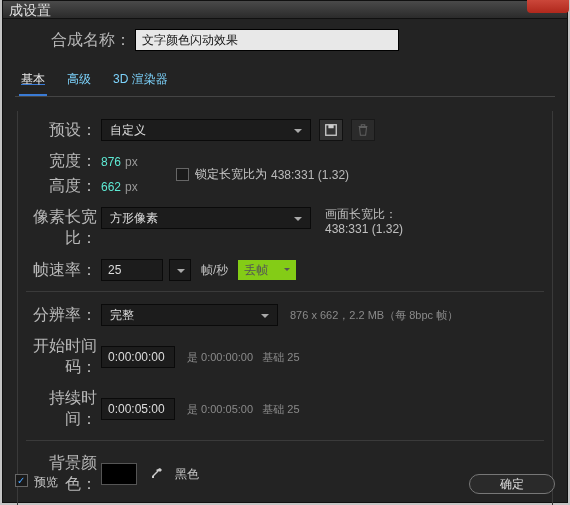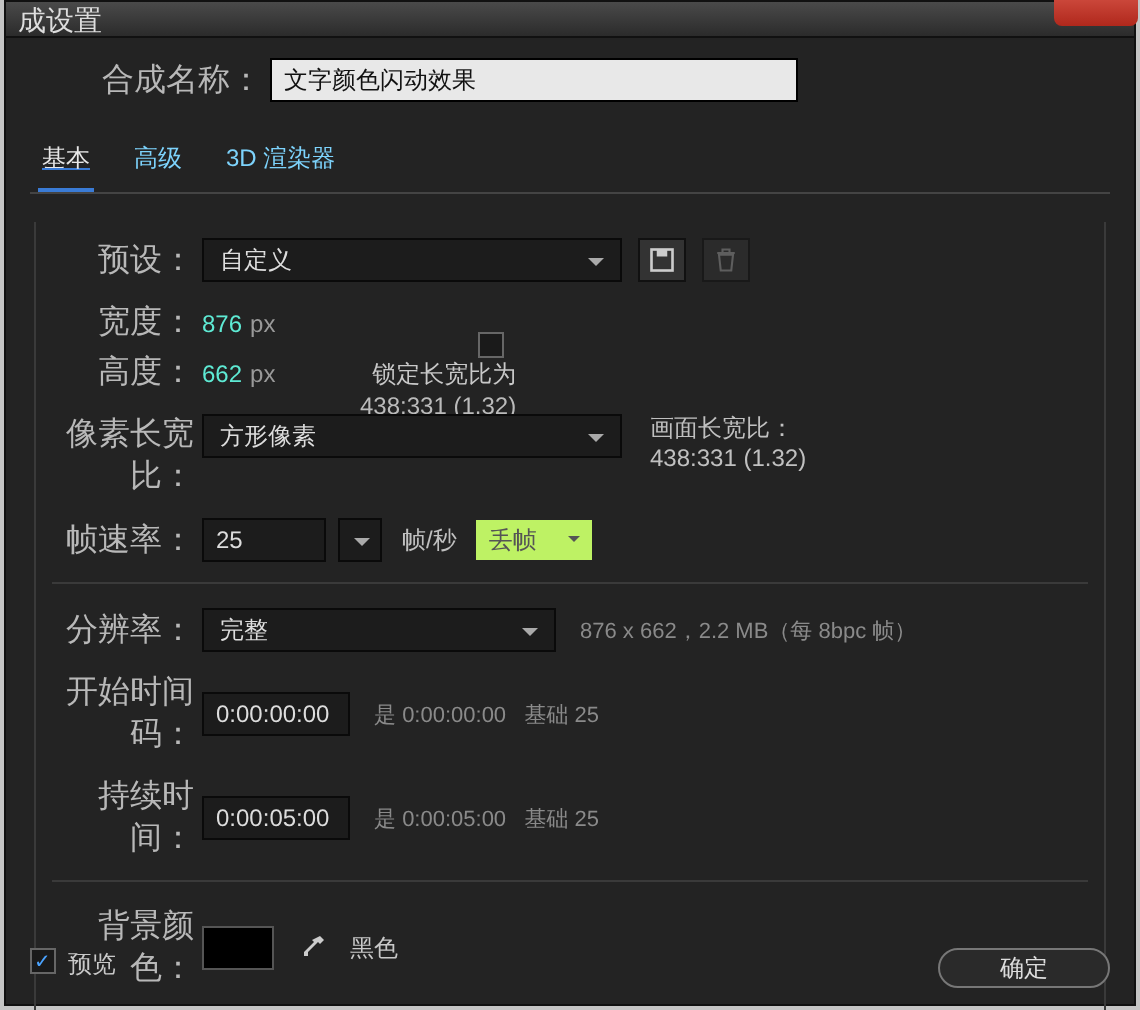--- a/index.html
+++ b/index.html
@@ -163,21 +163,21 @@
   .footer .spacer { flex: 1; }
   .ok-btn {
     width: 86px; height: 20px;
     background: #2a2a2a;
     border: 1px solid #777;
     border-radius: 10px;
     color: #ddd; font-size: 12px;
     display: flex; align-items: center; justify-content: center;
   }
   .drop-disabled {
-    background: #bef264; color: #555;
+    background: #84cc16; color: #555;
     width: 58px; height: 20px;
     display: inline-flex; align-items: center; padding-left: 6px;
     position: relative; margin-left: 10px;
   }
   .drop-disabled::after {
     content: ""; position: absolute; right: 6px; top: 8px;
     border-left: 3px solid transparent;
     border-right: 3px solid transparent;
     border-top: 3px solid #555;
   }
@@ -229,21 +229,21 @@
         <span class="label-col">宽度：</span>
         <span class="blue-val">876</span>
         <span class="unit">px</span>
       </div>
 
       <div class="row" style="position:relative;">
         <span class="label-col">高度：</span>
         <span class="blue-val">662</span>
         <span class="unit">px</span>
 
-        <span style="position:absolute;left:150px;top:-10px;display:flex;align-items:flex-end;flex-direction:column;">
+        <span style="position:absolute;left:150px;top:-10px;display:flex;align-items:center;">
           <span class="checkbox"></span>
           <span>锁定长宽比为</span>
           <span style="margin-left:4px;color:#bbb;">438:331 (1.32)</span>
         </span>
       </div>
 
       <div class="row" style="align-items:flex-start;">
         <span class="label-col">像素长宽比：</span>
         <div class="select par-select">
           <span>方形像素</span>

